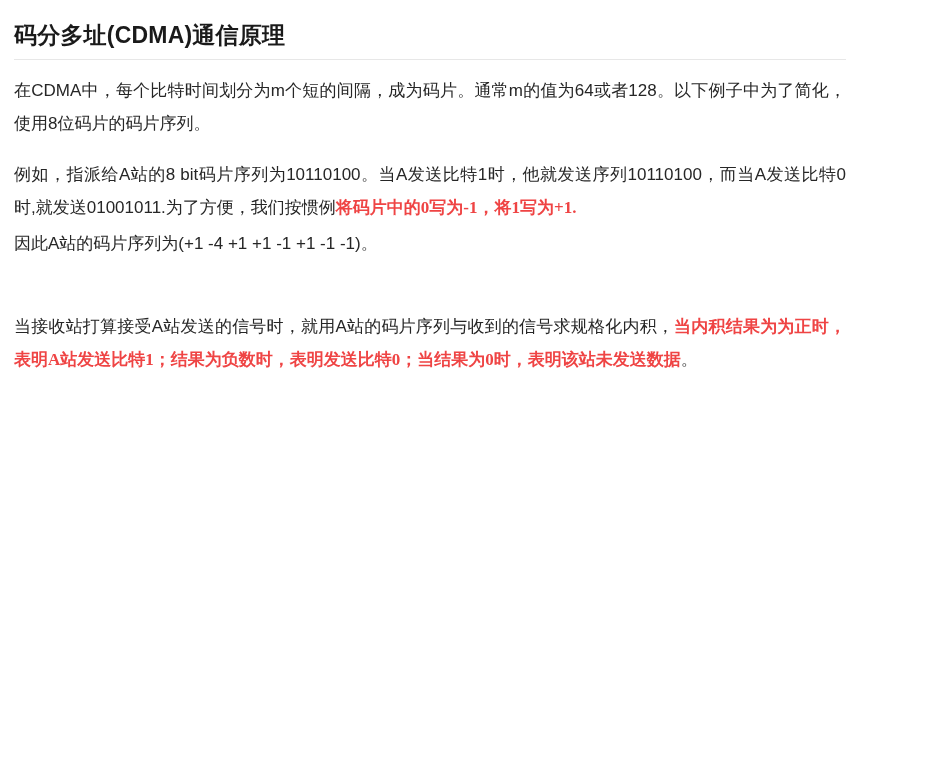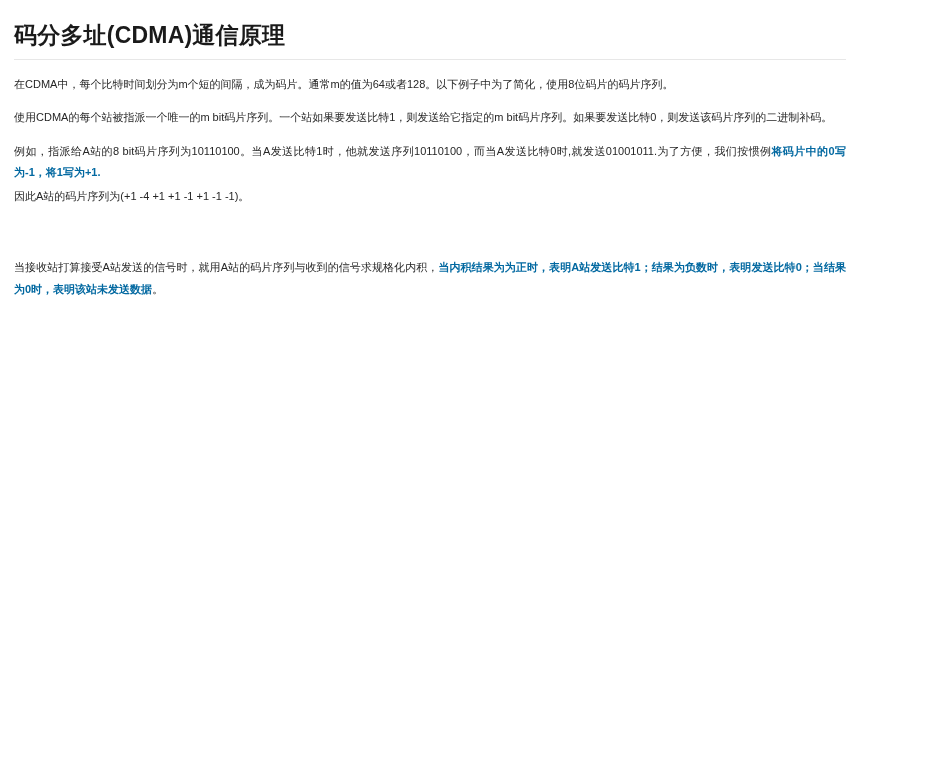--- a/index.html
+++ b/index.html
@@ -30,54 +30,52 @@
   .rule {
     height: 1px;
     background: #e7e7e7;
     border: 0;
     margin: 8px 0 14px 0;
   }
   h2.section-title.second {
     margin-top: 34px;
   }
   p.para {
-    font-size: 11px;
+    font-size: 17px;
     line-height: 1.95;
     margin: 0 0 6px 0;
     color: #262626;
     text-align: justify;
     text-justify: inter-ideograph;
   }
   p.para.tight {
     margin-bottom: 2px;
   }
   .b {
     font-weight: bold;
-    color: #0369a1;
+    color: #ef4444;
+    font-family: Liberation Serif, serif;
   }
   .spacer-sm { height: 6px; }
   .spacer-md { height: 14px; }
 </style>
 </head>
 <body>
 
 <div class="page">
 
   <h2 class="section-title">码分多址(CDMA)通信原理</h2>
   <hr class="rule">
 
   <p class="para">
     <span>在CDMA中，每个比特时间划分为m个短的间隔，成为码片。通常m的值为64或者128。以下例子中为了简化，使用8位码片的码片序列。</span>
   </p>
 
   <div class="spacer-sm"></div>
 
-  <p class="para">
-    <span>使用CDMA的每个站被指派一个唯一的m bit码片序列。一个站如果要发送比特1，则发送给它指定的m bit码片序列。如果要发送比特0，则发送该码片序列的二进制补码。</span>
-  </p>
 
   <div class="spacer-sm"></div>
 
   <p class="para tight">
     <span>例如，指派给A站的8 bit码片序列为10110100。当A发送比特1时，他就发送序列10110100，而当A发送比特0时,就发送01001011.为了方便，我们按惯例</span><span class="b">将码片中的0写为-1，将1写为+1.</span>
   </p>
 
   <p class="para tight">
     <span>因此A站的码片序列为(+1 -4 +1 +1 -1 +1 -1 -1)。</span>
   </p>

